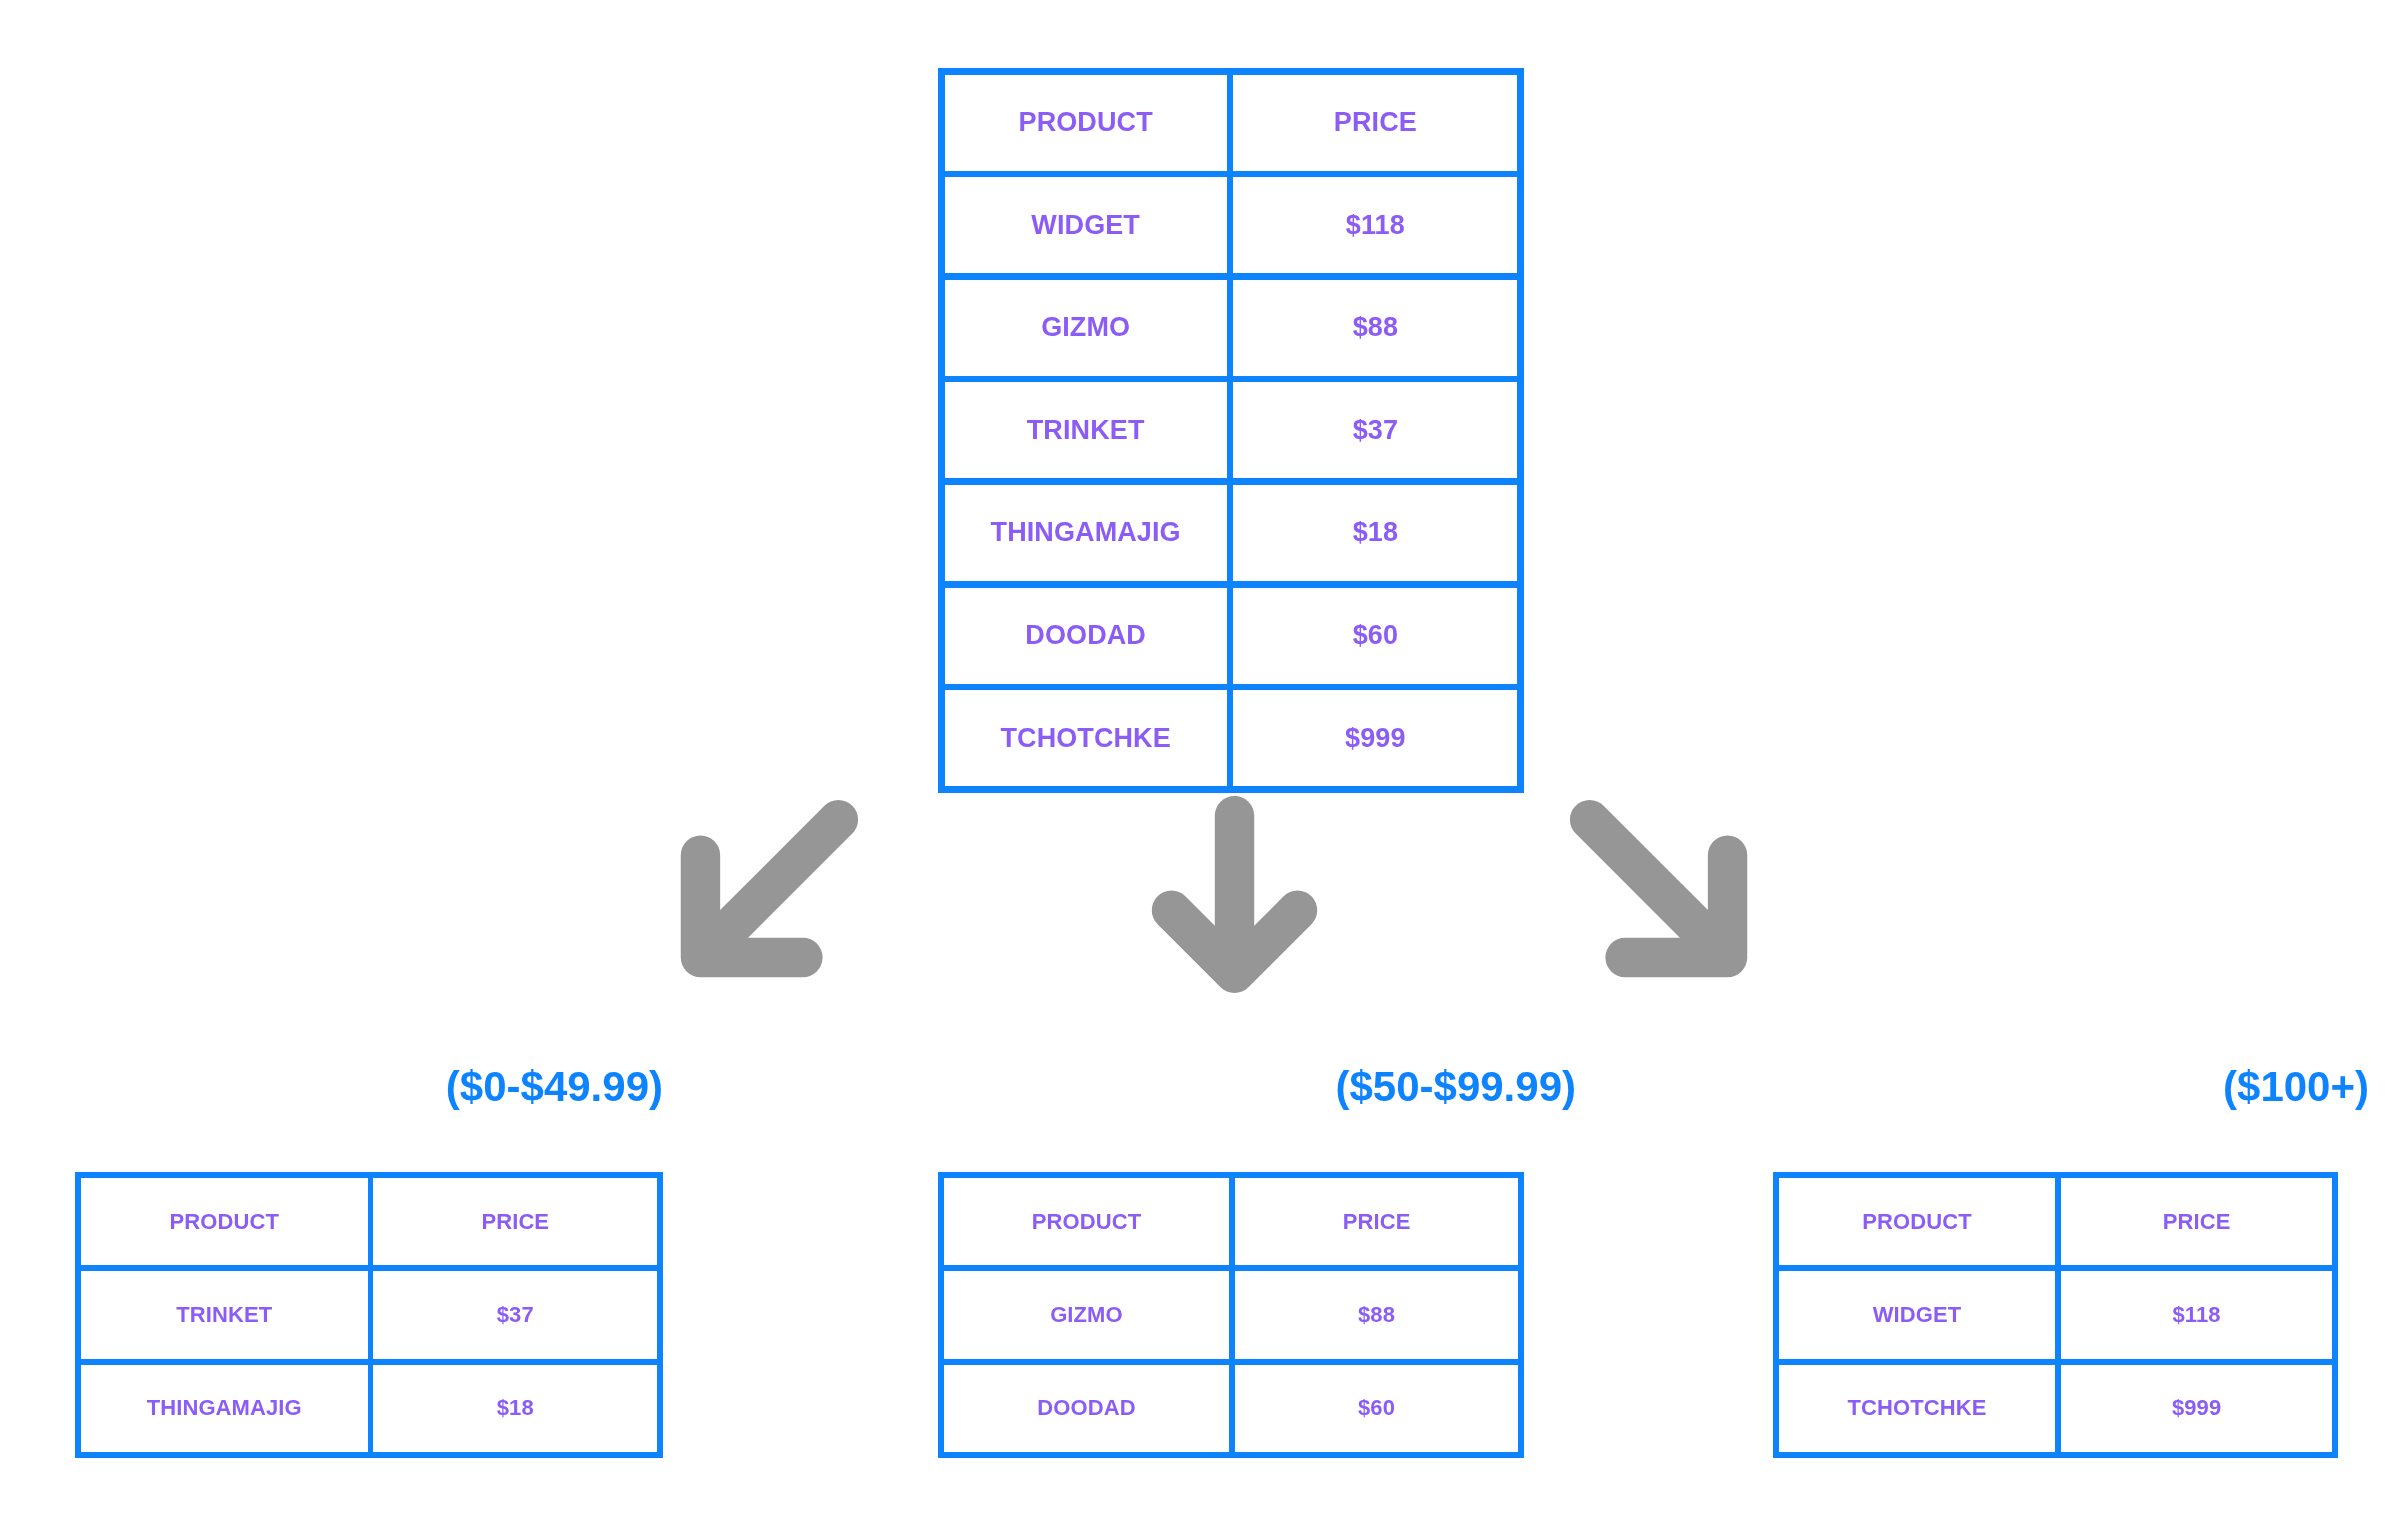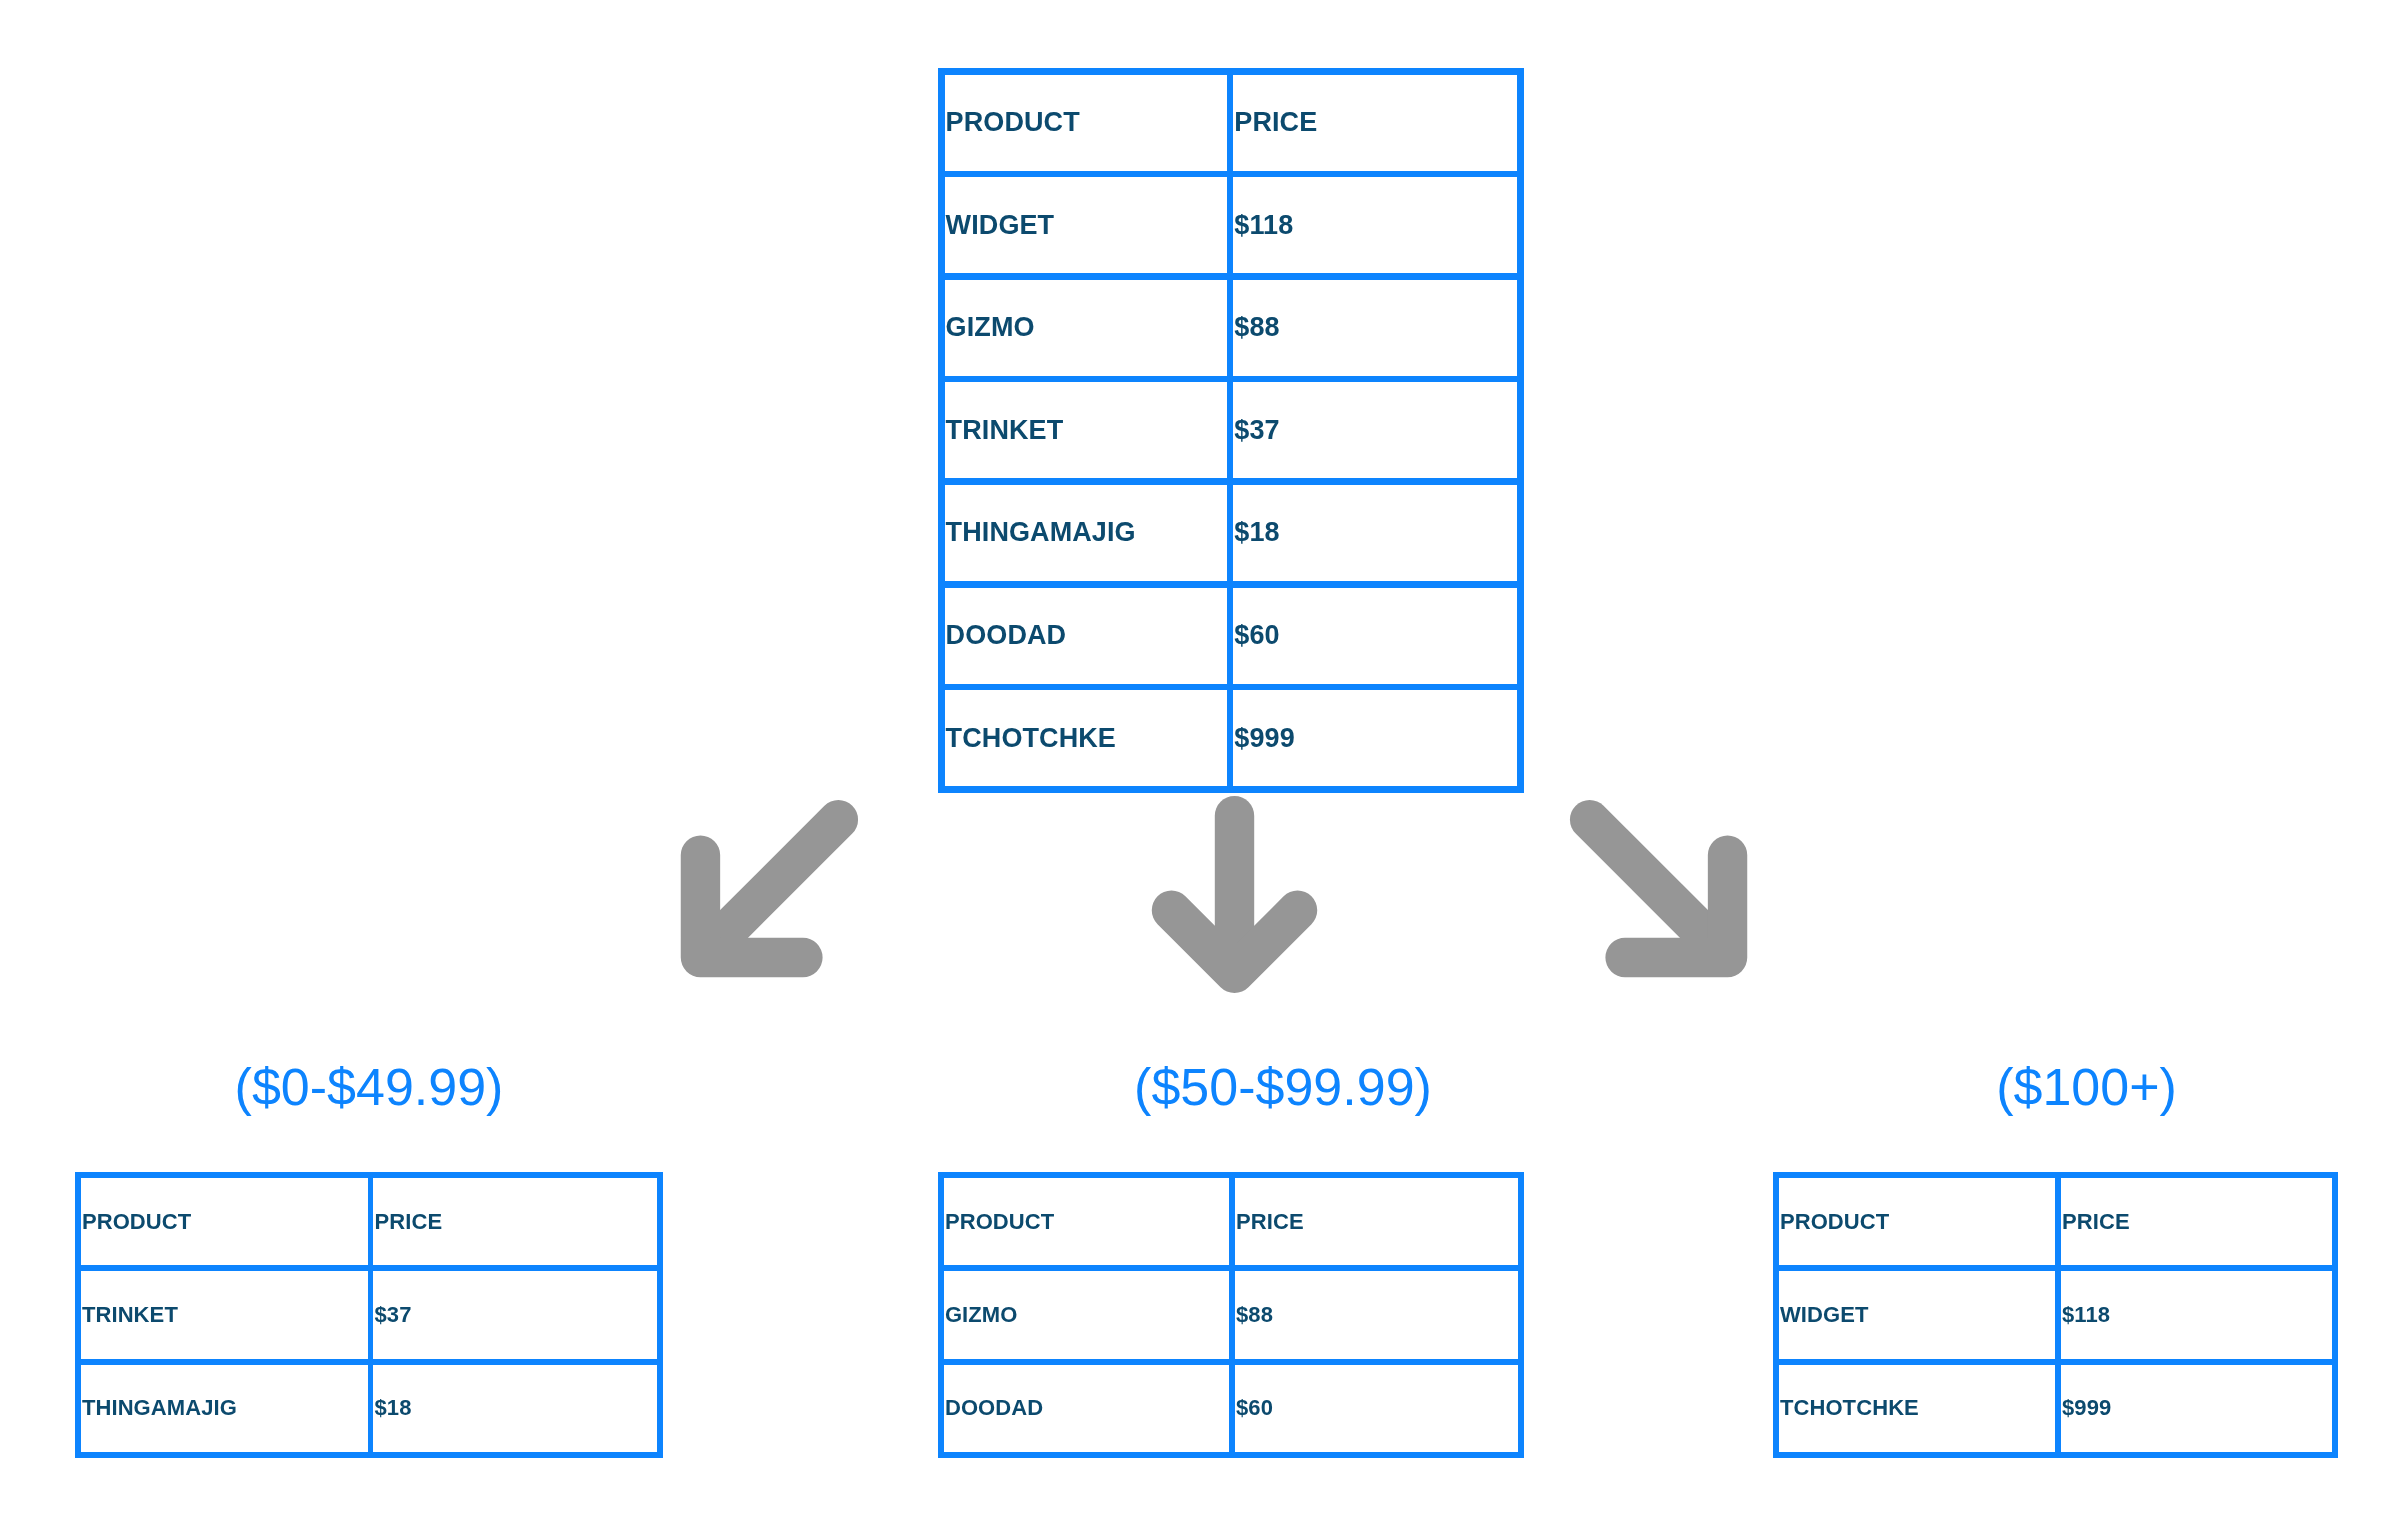--- a/index.html
+++ b/index.html
@@ -18,21 +18,22 @@
   
   .tbl {
     position: absolute;
     border-collapse: separate;
     border-spacing: 0;
     background: #0d84fe;
     box-sizing: border-box;
   }
   .tbl .cell {
     background: #ffffff;
-    color: #0c4a6e;
+    color: #8b5cf6;
+    text-align: center;
     vertical-align: middle;
     font-weight: bold;
     box-sizing: border-box;
     white-space: nowrap;
     letter-spacing: 0.1px;
   }
 
   
   #source-table {
     left: 938px;
@@ -86,23 +87,23 @@
   #arrow-down       { left: 1136px; }
   #arrow-down-right { left: 1566px; }
 
   
   .bucket-label {
     position: absolute;
     top: 1051px;
     height: 72px;
     line-height: 72px;
     color: #0d84fe;
-    font-weight: normal;
-    font-size: 52px;
-    text-align: center;
+    font-weight: bold;
+    font-size: 42px;
+    text-align: right;
     white-space: nowrap;
   }
   #label-low  { left: 75px;  width: 588px; }
   #label-mid  { left: 990px; width: 586px; }
   #label-high { left: 1804px; width: 565px; }
 </style>
 </head>
 <body>
 
 <table class="tbl" id="source-table">

